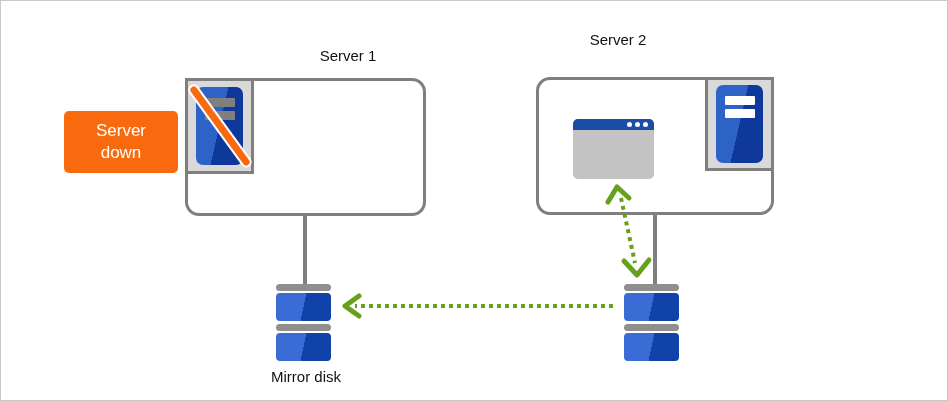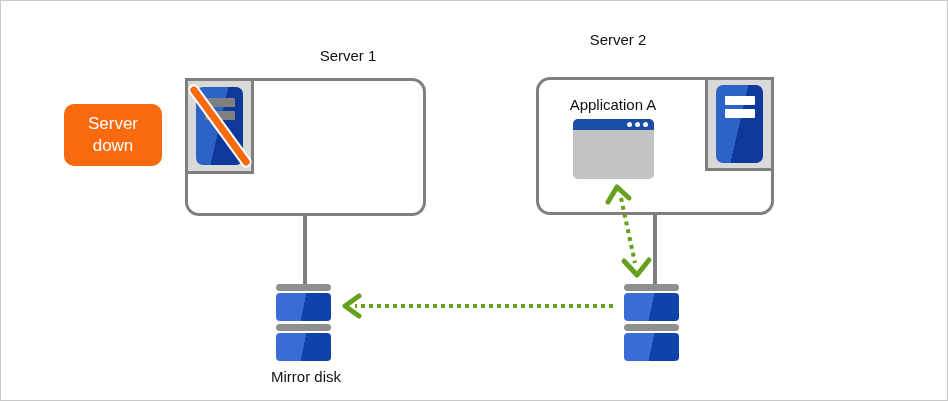--- a/index.html
+++ b/index.html
@@ -7,22 +7,22 @@
     position:relative;width:948px;height:401px;box-sizing:border-box;
     background:#ffffff;border:1px solid #c9c9c9;overflow:hidden;
     font-family:"Liberation Sans",sans-serif;color:#111111;
   }
   .label{
     position:absolute;font-size:15px;white-space:nowrap;
     transform:translateX(-50%);text-align:center;line-height:1.1;
   }
   
   .badge{
-    position:absolute;left:63px;top:103px;width:98px;height:62px;
-    background:#f9690e;border-radius:10px;color:#ffffff;font-size:17px;
+    position:absolute;left:63px;top:110px;width:114px;height:62px;
+    background:#f9690e;border-radius:5px;color:#ffffff;font-size:17px;
     display:flex;align-items:center;justify-content:center;text-align:center;
     white-space:pre-line;line-height:1.3;
   }
   
   .server-box{
     position:absolute;box-sizing:border-box;background:#ffffff;
     border:3px solid #7f7f7f;border-radius:14px;
   }
   .box1{left:184px;top:77px;width:241px;height:138px;}
   .box2{left:535px;top:76px;width:238px;height:138px;}
@@ -92,21 +92,20 @@
     <div class="slash"></div>
   </div>
 
   <div class="server-box box2"></div>
   <div class="machine machine2">
     <div class="tower tower-on">
       <div class="tbar b1"></div>
       <div class="tbar b2"></div>
     </div>
   </div>
-  <div class="label" style="left:612px;top:96px;">Application A</div>
   <div class="app-window">
     <div class="app-titlebar">
       <span class="dot d1"></span>
       <span class="dot d2"></span>
       <span class="dot d3"></span>
     </div>
   </div>
 
   <div class="connector conn1"></div>
   <div class="connector conn2"></div>

